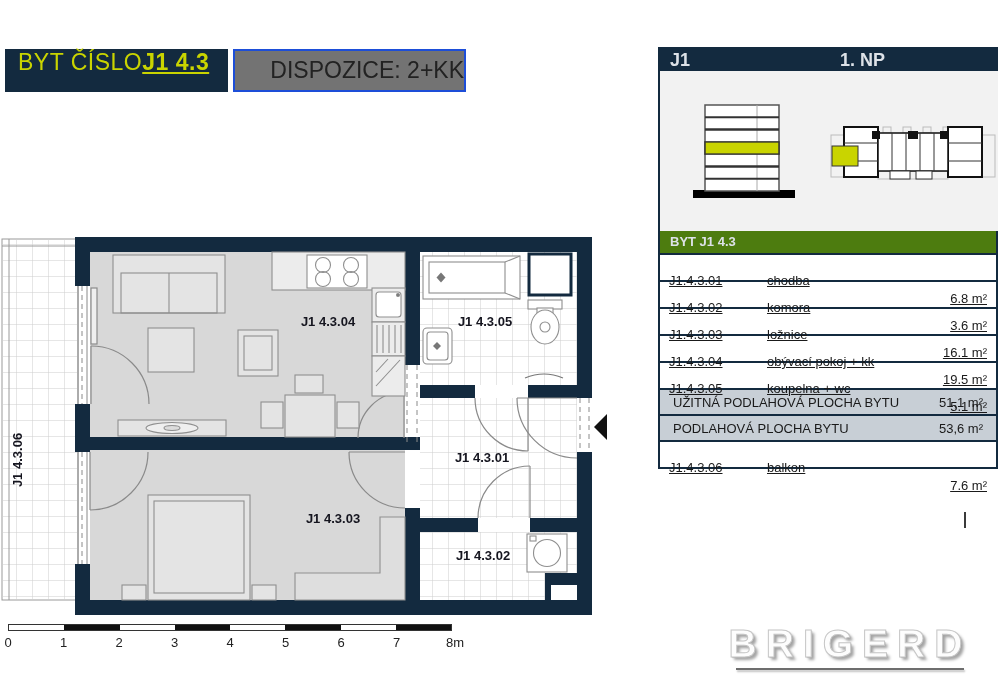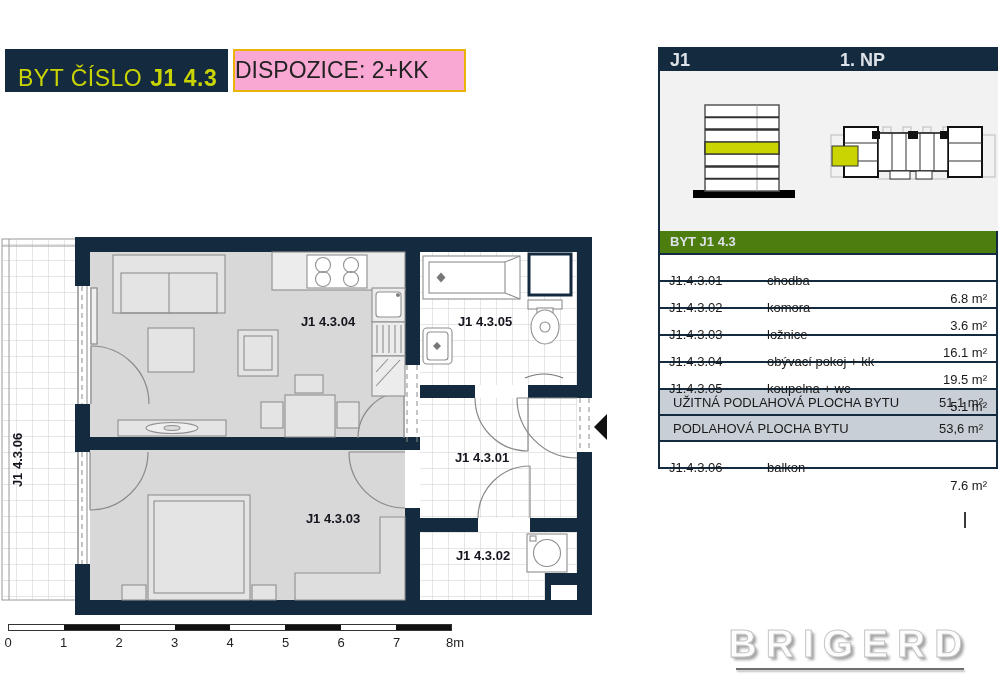--- a/index.html
+++ b/index.html
@@ -4,28 +4,28 @@
 <style>
   * { margin:0; padding:0; box-sizing:border-box; }
   html,body { background:#fff; }
   .page {
     position:relative; width:1000px; height:700px; background:#fff; overflow:hidden;
     font-family:"Liberation Sans", sans-serif; color:#1a1a1a;
   }
   
   .title-block {
     position:absolute; left:5px; top:49px; width:223px; height:43px;
-    background:#132a3f; display:flex; align-items:flex-end; padding-left:13px;
+    background:#132a3f; display:flex; align-items:flex-start; padding-left:13px;
     font-size:23px; color:#c9d400; letter-spacing:.5px; white-space:nowrap;
   }
-  .title-block .num { font-weight:bold; margin-left:8px; }
+  .title-block .num { font-weight:bold; margin-left:0;text-decoration:underline; }
   .dispozice-box {
     position:absolute; left:233px; top:49px; width:233px; height:43px;
-    background:#f9a8d4; border:2px solid #eab308; display:flex; align-items:center;
-    justify-content:flex-start; font-size:23px; color:#222; white-space:nowrap;
+    background:#737373; border:2px solid #1d4ed8; display:flex; align-items:center;
+    justify-content:flex-end; font-size:23px; color:#222; white-space:nowrap;
   }
   
   .panel {
     position:absolute; left:658px; top:47px; width:340px; border:2px solid #132a3f;
     background:#fff;
   }
   .panel-header {
     position:relative; height:22px; background:#132a3f; color:#dde2e8;
     font-size:18px; font-weight:bold; line-height:22px;
   }
@@ -38,20 +38,21 @@
   .diag-cell.right { flex:1; }
   
   .tbl-header {
     height:22px; background:#4d7c0f; color:#dde2e8; font-size:13px; font-weight:bold;
     line-height:22px; padding-left:10px;
   }
   .tbl-row {
     display:grid; grid-template-columns:98px 1fr auto; align-items:center;
     height:27px; padding:0 9px; font-size:13px; border-top:2px solid #132a3f;
     background:#fff;
+    text-decoration:underline;
   }
   .tbl-row .area { text-align:right;margin-top:36px; }
   .tbl-total {
     display:grid; grid-template-columns:1fr auto; align-items:center;
     height:26px; padding:0 13px; font-size:13px; border-top:2px solid #132a3f;
     background:#c8cfd6;
   }
   
   .plan-svg { position:absolute; left:0; top:228px; }
   .plan-svg text { font:600 13px "Liberation Sans", sans-serif; fill:#15151f; }

